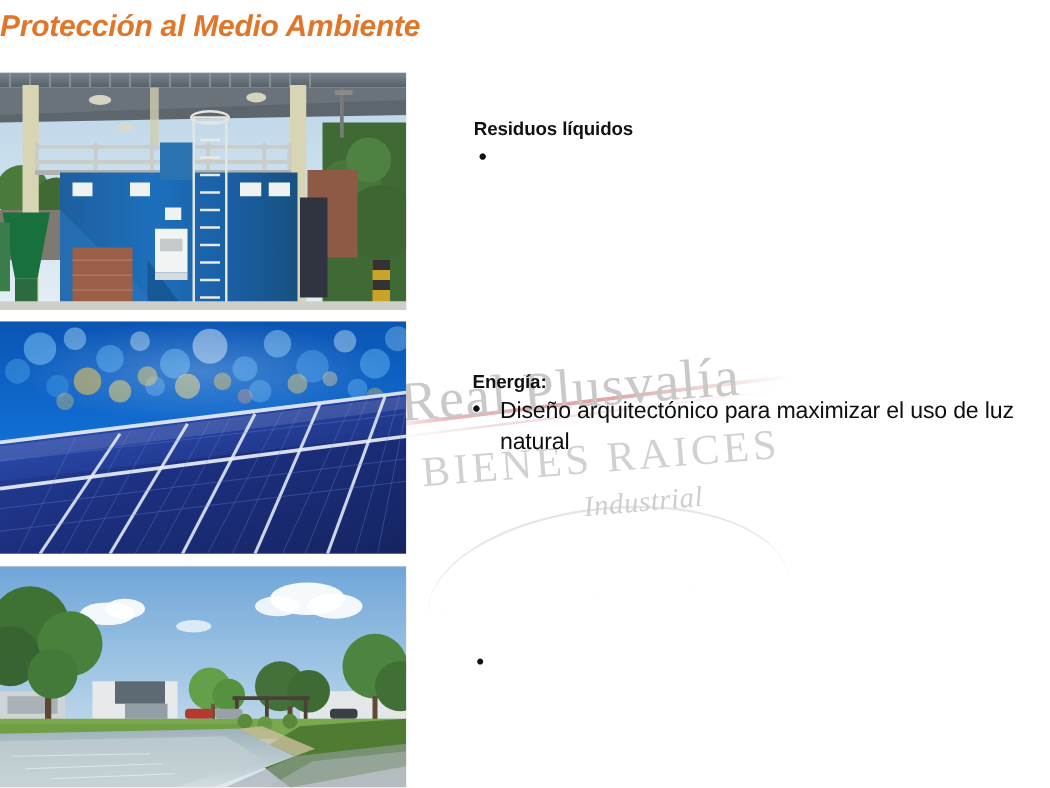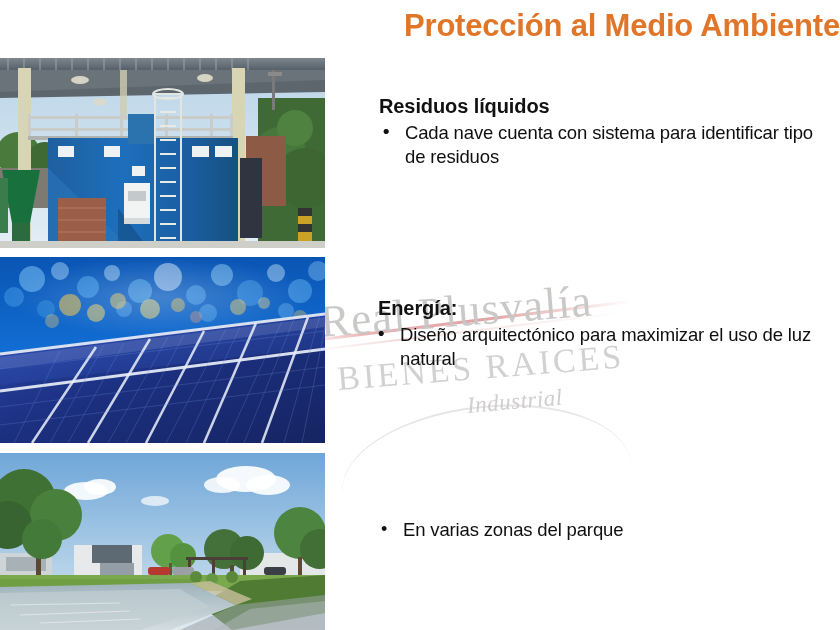--- a/index.html
+++ b/index.html
@@ -49,40 +49,40 @@
   }
   .wm-arc{
     position:absolute;left:20px;top:118px;width:290px;height:70px;
     border-top:2px solid rgba(210,205,205,.55);
     border-radius:50%/100% 100% 0 0;
     transform:rotate(-6deg);
   }
 
   
   .title{
-    position:absolute;left:0;top:8px;width:840px;text-align:right;
-    font-size:31px;font-weight:bold;color:#E0762A;
-    letter-spacing:-.2px;z-index:20;
+    position:absolute;left:0;top:8px;width:840px;text-align:left;
+    font-size:24px;font-weight:bold;color:#E0762A;
+    letter-spacing:-.2px;z-index:20;font-style:italic;
   }
 
   
   .photo{position:absolute;left:0;width:325px;overflow:hidden;z-index:10;background:#ccc;}
   #photo-water{top:58px;height:190px;}
   #photo-solar{top:257px;height:186px;}
   #photo-green{top:453px;height:177px;}
   .photo svg{display:block;width:100%;height:100%;}
 
   
   .block{position:absolute;z-index:20;}
   #block-residuos{left:379px;top:94px;width:450px;}
   #block-energia{left:377px;top:296px;width:452px;}
   #block-areas{left:377px;top:518px;width:452px;}
 
   .heading{
-    font-size:20px;font-weight:bold;color:#111111;
+    font-size:15px;font-weight:bold;color:#111111;
     line-height:1.28;margin:0 0 1px 0;letter-spacing:-.1px;
   }
   #block-energia .heading{margin-left:1px;}
   #block-areas .heading{margin-left:0px;}
 
   ul.bullets{list-style:none;margin:0;padding:0;}
   ul.bullets li{
     position:relative;
     font-size:18.5px;color:#0f0f0f;line-height:1.32;
     padding-left:26px;margin:0 0 0 0;letter-spacing:-.15px;
@@ -412,31 +412,31 @@
       <polygon points="250,156 325,148 325,177 214,177" fill="#b0b8bc" opacity=".5"></polygon>
 
       <polygon points="190,130 236,152 252,146 210,128" fill="#cbbf9e" opacity=".8"></polygon>
     </svg>
   </div>
 
   <div class="block" id="block-residuos">
     <div class="heading">Residuos líquidos</div>
     <ul class="bullets">
       <li><span class="dot">•</span></li>
-      <li><span class="dot">•</span><span>Cada nave cuenta con sistema para identificar tipo de residuos</span></li>
+      <li><span class="dot">•</span></li>
     </ul>
   </div>
 
   <div class="block" id="block-energia">
     <div class="heading">Energía:</div>
     <ul class="bullets">
       <li><span class="dot">•</span></li>
       <li><span class="dot">•</span><span>Diseño arquitectónico para maximizar el uso de luz natural</span></li>
     </ul>
   </div>
 
   <div class="block" id="block-areas">
     <ul class="bullets">
-      <li><span class="dot">•</span><span>En varias zonas del parque</span></li>
+      <li><span class="dot">•</span></li>
     </ul>
   </div>
 
 </div>
 
 </body></html>

